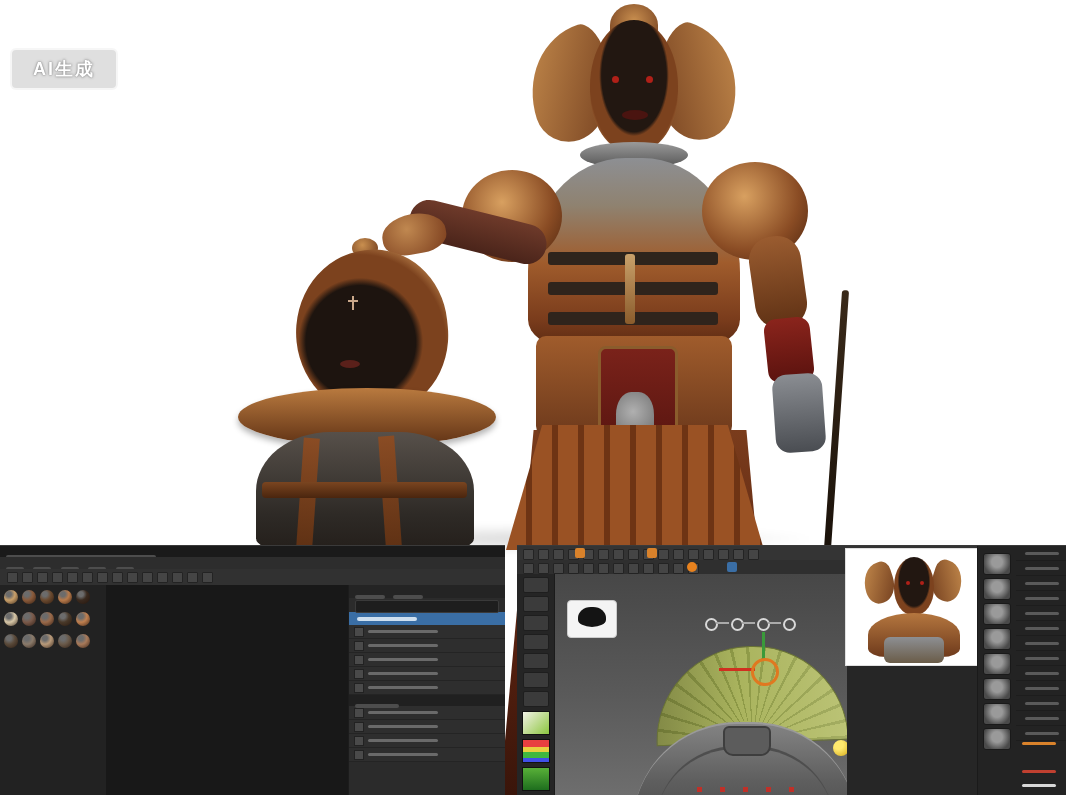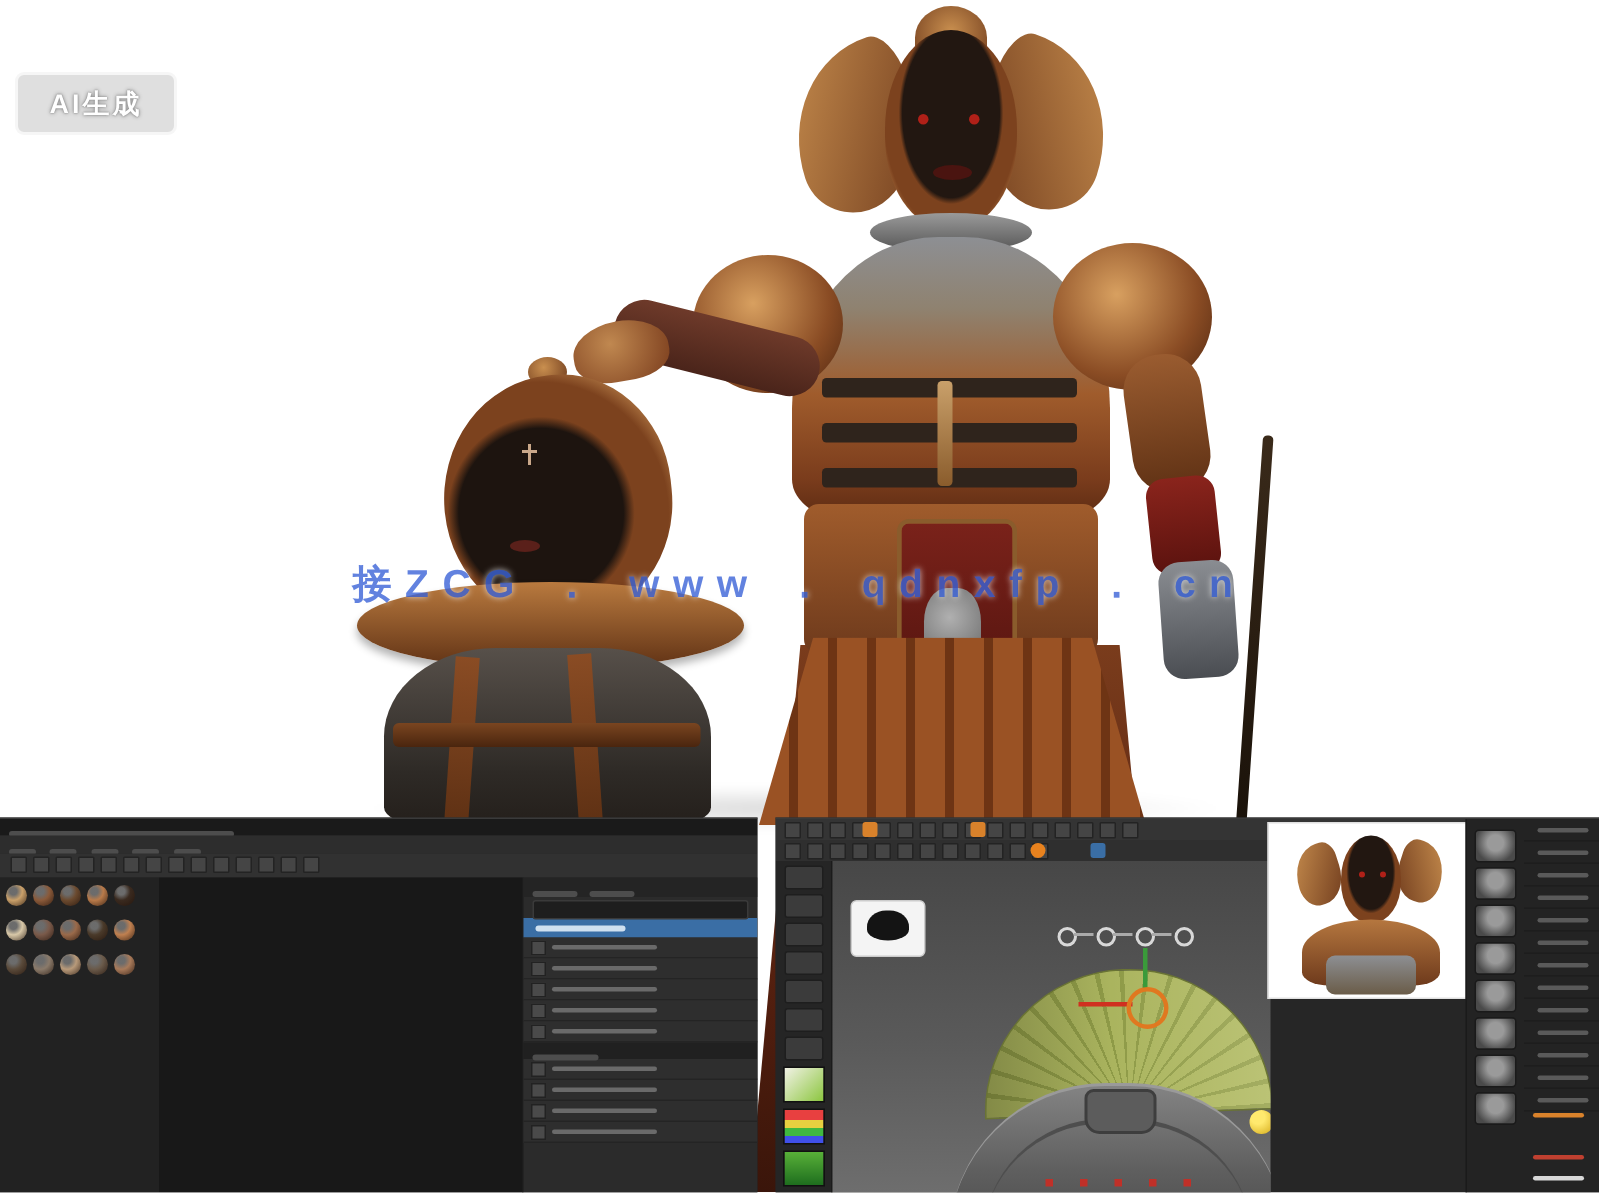--- a/index.html
+++ b/index.html
@@ -108,21 +108,20 @@
       background:linear-gradient(180deg,#57504a,#2e2a26 70%,#241f1b);"></div>
     <div class="abs" style="left:300px;top:438px;width:16px;height:110px;transform:rotate(4deg);
       background:linear-gradient(180deg,#8a4c24,#5f3114);"></div>
     <div class="abs" style="left:382px;top:436px;width:16px;height:112px;transform:rotate(-4deg);
       background:linear-gradient(180deg,#8a4c24,#5f3114);"></div>
     <div class="abs" style="left:262px;top:482px;width:205px;height:16px;border-radius:4px;
       background:linear-gradient(180deg,#7a4520,#4a250e);"></div>
   </div>
 
   <div class="abs ai-badge">AI生成</div>
-  <div class="abs watermark" style="color: rgb(60, 100, 216);">接ZCG ． www ． qdnxfp ． cn</div>
 
   <div class="abs app" style="left:0;top:545px;width:505px;height:250px;">
     <div class="abs" style="left:0;top:0;width:505px;height:11px;background:#1a1a1a;">
       <span class="bar-dash" style="width:150px;margin:3px 0 0 6px;"></span>
     </div>
     <div class="abs" style="left:0;top:11px;width:505px;height:12px;background:#2d2d2d;padding-left:6px;box-sizing:border-box;">
       <span class="bar-dash" style="width:18px;margin:4px 5px 0 0;"></span>
       <span class="bar-dash" style="width:18px;margin:4px 5px 0 0;"></span>
       <span class="bar-dash" style="width:18px;margin:4px 5px 0 0;"></span>
       <span class="bar-dash" style="width:18px;margin:4px 5px 0 0;"></span>

